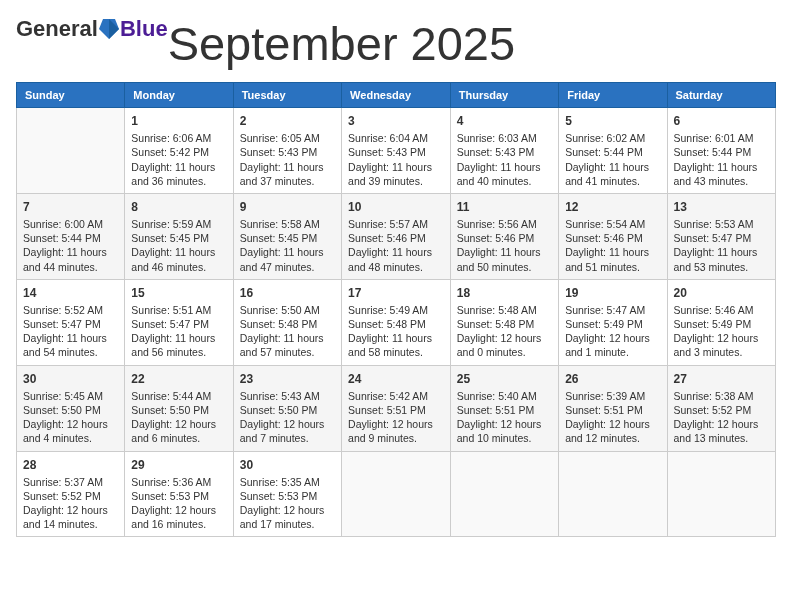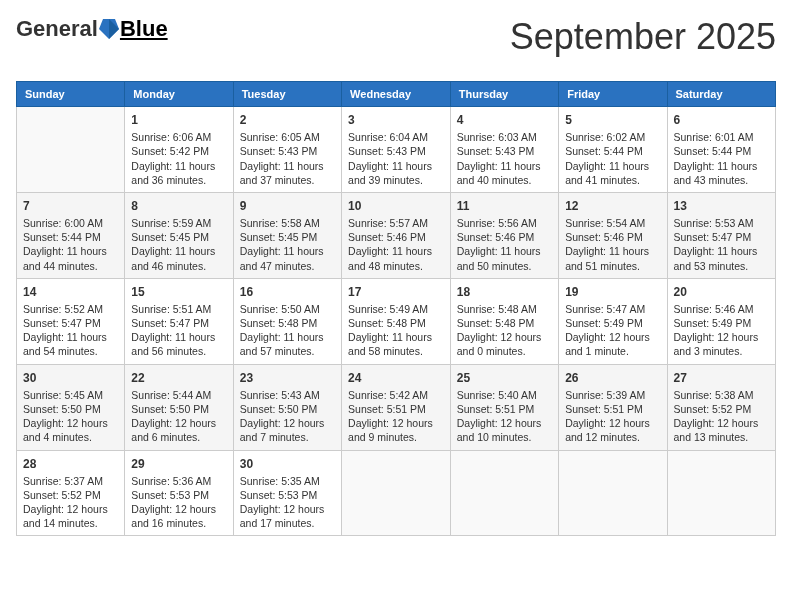--- a/index.html
+++ b/index.html
@@ -6,40 +6,40 @@
     body {
       font-family: Arial, sans-serif;
       background: #fff;
       width: 792px;
       min-height: 612px;
       padding: 16px;
     }
     .header {
       display: flex;
       align-items: flex-start;
-      justify-content: space-between;
-      margin-bottom: 23px;
+      justify-content: flex-start;
+      margin-bottom: 11px;
     }
     .logo {
       display: flex;
       flex-direction: column;
       align-items: flex-start;
     }
     .logo-text {
       display: flex;
       align-items: center;
       font-size: 22px;
       font-weight: bold;
       color: #333;
     }
     .logo-general { color: #333; }
-    .logo-blue { color: #000000; text-decoration: underline; }
+    .logo-blue { color: #4c1d95; }
     .title-block { text-align: right; }
     .title-block h1 {
-      font-size: 36px;
+      font-size: 47px;
       font-weight: normal;
       color: #333;
     }
     .title-block h2 {
       font-size: 15px;
       font-weight: normal;
       color: #555;
     }
     .calendar {
       width: 100%;

